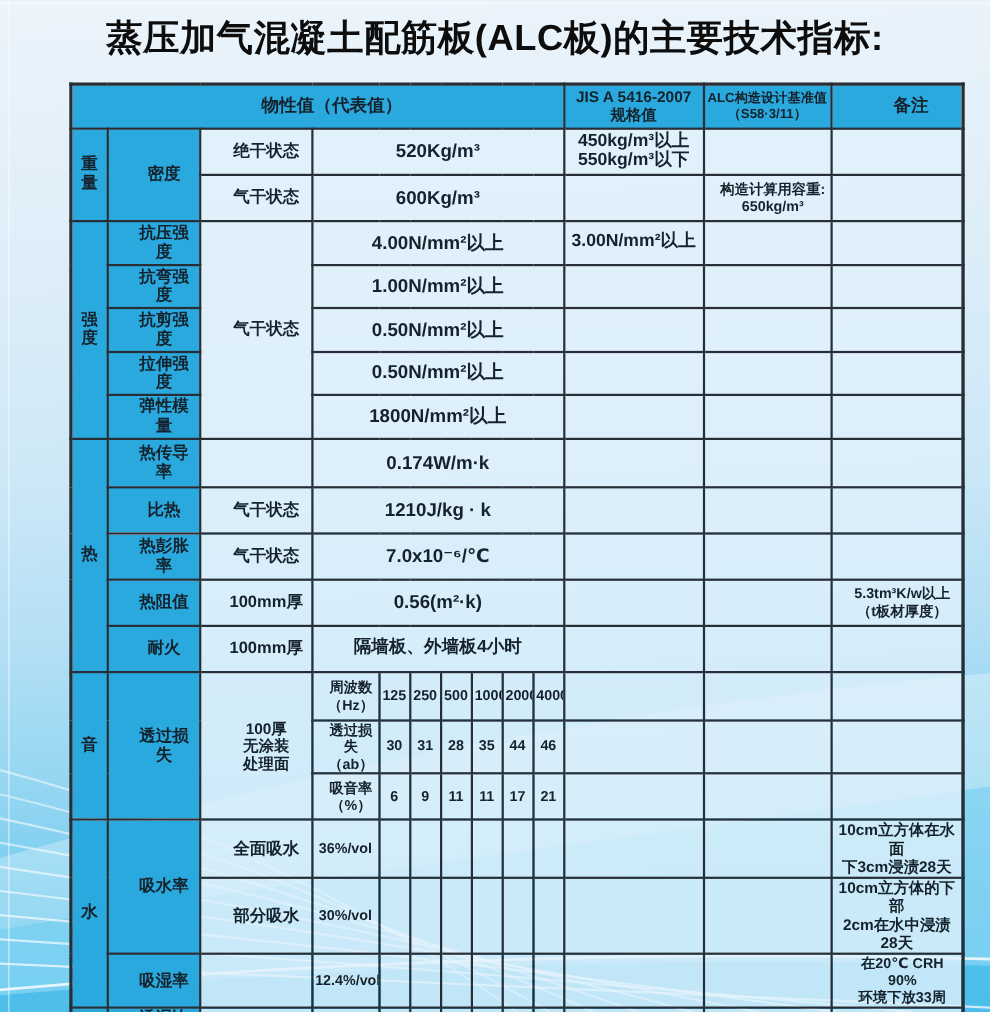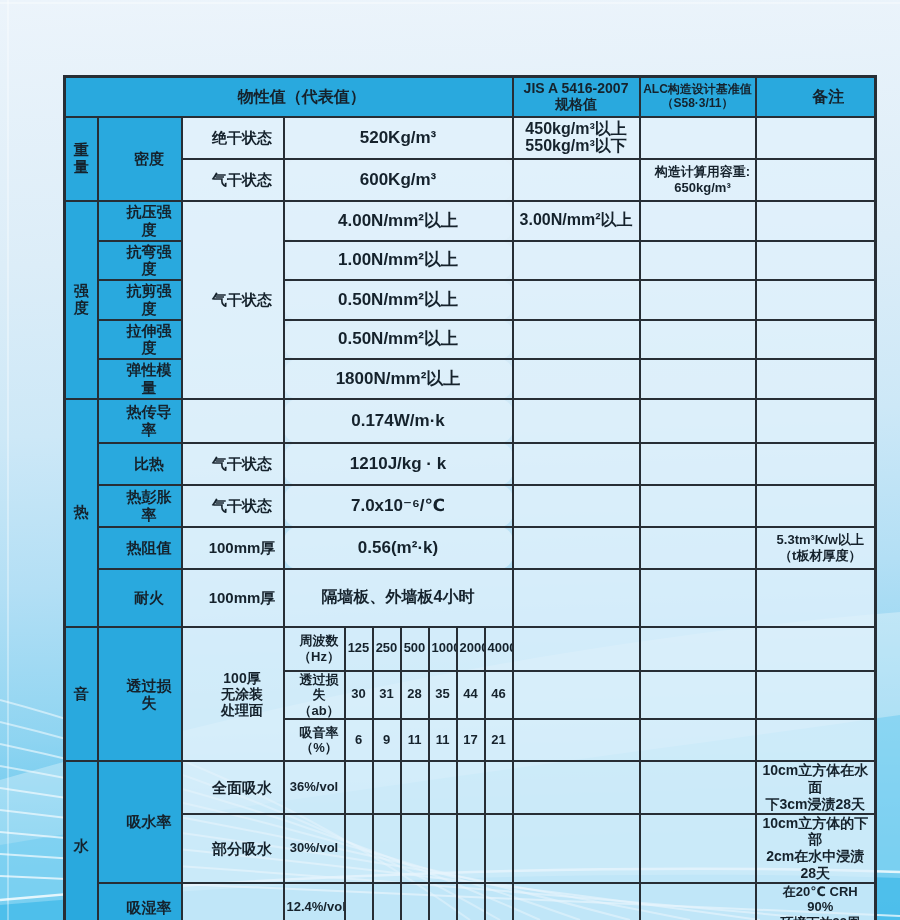--- a/index.html
+++ b/index.html
@@ -30,21 +30,21 @@
     padding:0 2px;white-space:pre-line;line-height:1.15;
     overflow:hidden;
   }
   .cy{background:#29a9de;}
   .lt{background:rgba(224,241,251,0.78);}
   .hdr{font-size:16px;padding-left:28px;}
   .jis-h{font-size:14px;line-height:1.1;}
   .alc-h{font-size:12px;line-height:1.15;}
   .vlab{font-size:15px;line-height:1.1;}
   .lbl{font-size:15px;padding-left:21px;}
-  .val{font-size:17px;border-radius:14px;}
+  .val{font-size:17px;}
   .val2{font-size:16px;}
   .sm{font-size:13px;line-height:1.2;padding-left:12px;}
   .num{font-size:13px;text-align:center;}
   .xs{font-size:14px;line-height:1.2;margin-top:24px;}
   .rm{font-size:14px;}
 </style>
 </head>
 <body>
 
 <div class="page">
@@ -60,20 +60,21 @@
     <path d="M0,766 C170,796 350,838 580,920" stroke="rgba(255,255,255,0.55)" stroke-width="2" fill="none"></path>
     <path d="M0,788 C180,814 370,850 630,920" stroke="rgba(255,255,255,0.6)" stroke-width="2" fill="none"></path>
     <path d="M0,810 C190,832 400,862 690,920" stroke="rgba(255,255,255,0.6)" stroke-width="2" fill="none"></path>
     <path d="M0,832 C200,850 430,874 760,920" stroke="rgba(255,255,255,0.65)" stroke-width="2" fill="none"></path>
     <path d="M0,854 C220,868 470,886 830,920" stroke="rgba(255,255,255,0.65)" stroke-width="2" fill="none"></path>
     <path d="M0,876 C240,886 510,898 900,916" stroke="rgba(255,255,255,0.7)" stroke-width="2" fill="none"></path>
     <path d="M8,0 L8,920" stroke="rgba(255,255,255,0.45)" stroke-width="1.5" fill="none"></path>
     <path d="M0,3 L900,3" stroke="rgba(255,255,255,0.45)" stroke-width="1.5" fill="none"></path>
   </svg>
 
+  <div class="title">蒸压加气混凝土配筋板(ALC板)的主要技术指标:</div>
 
   <table class="spec">
     <colgroup>
       <col style="width:33px">
         <col style="width:84px">
         <col style="width:102px">
       <col style="width:61px">
       <col style="width:28px">
         <col style="width:28px">
         <col style="width:28px">
@@ -182,21 +183,21 @@
     </tr>
     <tr style="height:42px">
       <td class="cy lbl">热阻值</td>
       <td class="lt lbl">100mm厚</td>
       <td class="lt val" colspan="7">0.56(m²·k)</td>
       <td class="lt"></td>
       <td class="lt"></td>
       <td class="lt sm">5.3tm³K/w以上
 （t板材厚度）</td>
     </tr>
-    <tr style="height:58px">
+    <tr style="height:42px">
       <td class="cy lbl">耐火</td>
       <td class="lt lbl">100mm厚</td>
       <td class="lt val2" colspan="7">隔墙板、外墙板4小时</td>
       <td class="lt"></td>
       <td class="lt"></td>
       <td class="lt"></td>
     </tr>
 
     <tr style="height:44px">
       <td class="cy vlab" rowspan="3">音</td>

